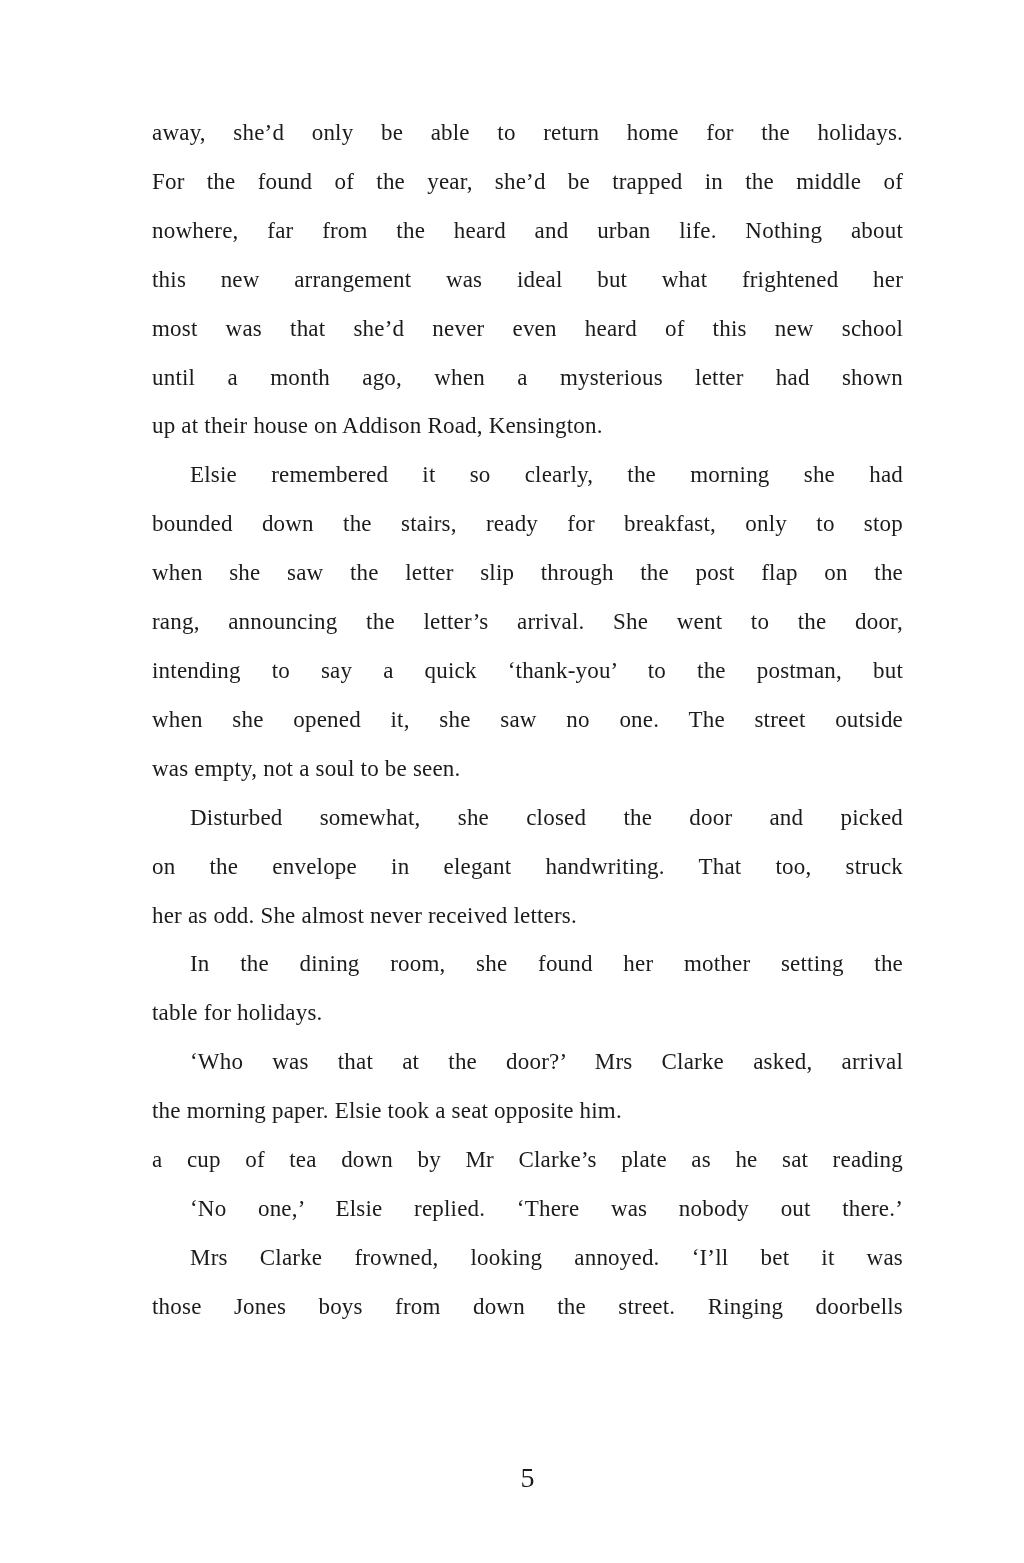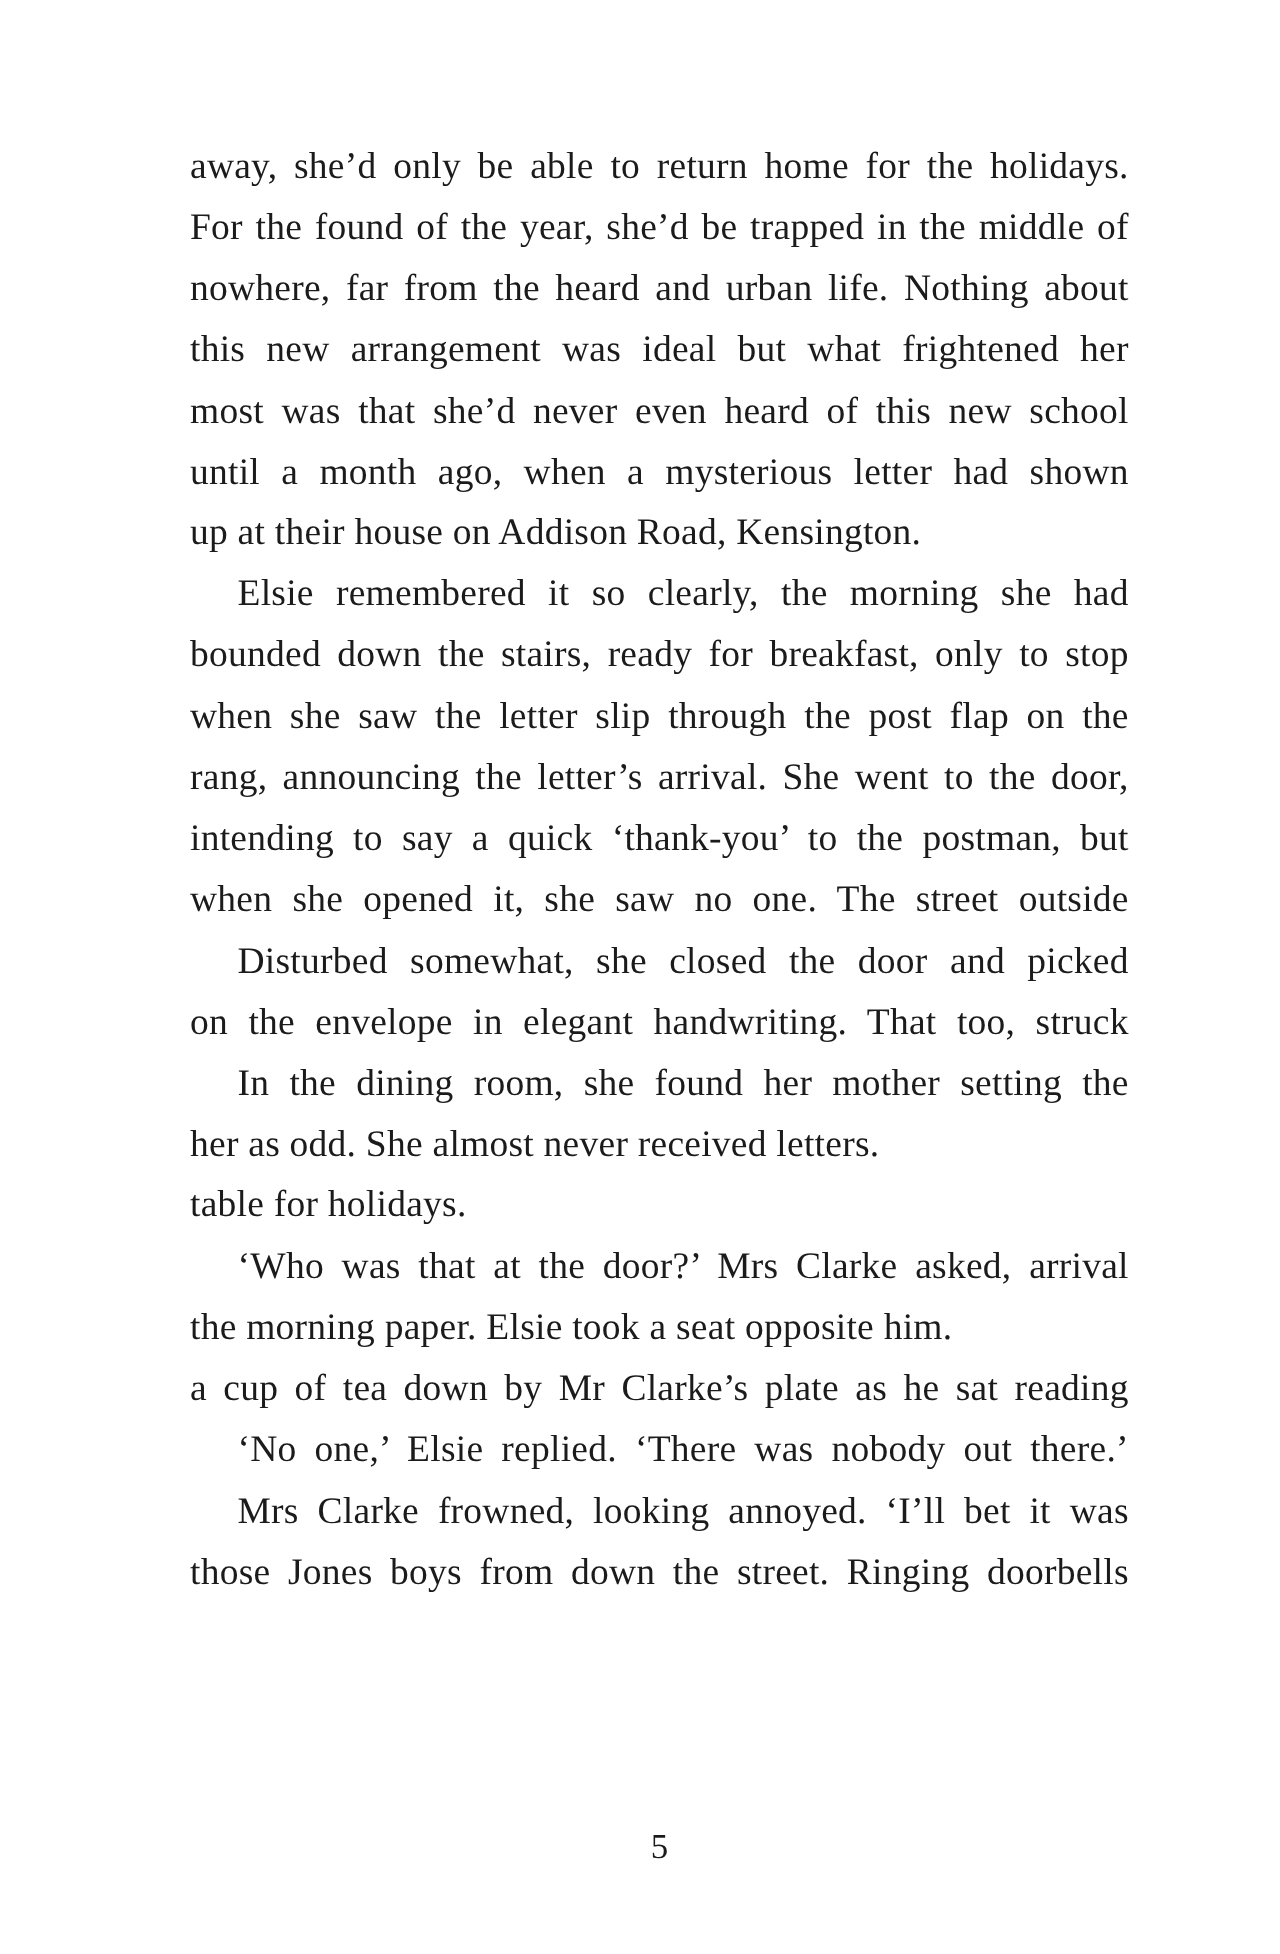--- a/index.html
+++ b/index.html
@@ -21,21 +21,21 @@
     width: 1024px;
     height: 1563px;
     background: #ffffff;
     color: #1b1b1b;
   }
   .text-block {
     position: absolute;
     left: 152px;
     top: 109px;
     width: 751px;
-    font-size: 30px;
+    font-size: 23px;
     line-height: 48.9px;
     color: #1b1b1b;
     letter-spacing: 0.2px;
   }
   .line {
     text-align: left;
     white-space: normal;
   }
   .line.just {
     text-align: justify;
@@ -65,24 +65,25 @@
       <div class="line just">this new arrangement was ideal but what frightened her</div>
       <div class="line just">most was that she’d never even heard of this new school</div>
       <div class="line just">until a month ago, when a mysterious letter had shown</div>
       <div class="line">up at their house on Addison Road, Kensington.</div>
       <div class="line just indent">Elsie remembered it so clearly, the morning she had</div>
       <div class="line just">bounded down the stairs, ready for breakfast, only to stop</div>
       <div class="line just">when she saw the letter slip through the post flap on the</div>
       <div class="line just">rang, announcing the letter’s arrival. She went to the door,</div>
       <div class="line just">intending to say a quick ‘thank-you’ to the postman, but</div>
       <div class="line just">when she opened it, she saw no one. The street outside</div>
+      <div class="line">was empty, not a soul to be seen.</div>
       <div class="line just indent">Disturbed somewhat, she closed the door and picked</div>
       <div class="line just">on the envelope in elegant handwriting. That too, struck</div>
+      <div class="line">her as odd. She almost never received letters.</div>
       <div class="line just indent">In the dining room, she found her mother setting the</div>
-      <div class="line">her as odd. She almost never received letters.</div>
       <div class="line">table for holidays.</div>
       <div class="line just indent">‘Who was that at the door?’ Mrs Clarke asked, arrival</div>
       <div class="line">the morning paper. Elsie took a seat opposite him.</div>
       <div class="line just">a cup of tea down by Mr Clarke’s plate as he sat reading</div>
       <div class="line just indent">‘No one,’ Elsie replied. ‘There was nobody out there.’</div>
       <div class="line just indent">Mrs Clarke frowned, looking annoyed. ‘I’ll bet it was</div>
       <div class="line just">those Jones boys from down the street. Ringing doorbells</div>
     </div>
   <div class="page-number">5</div>
 </div>

